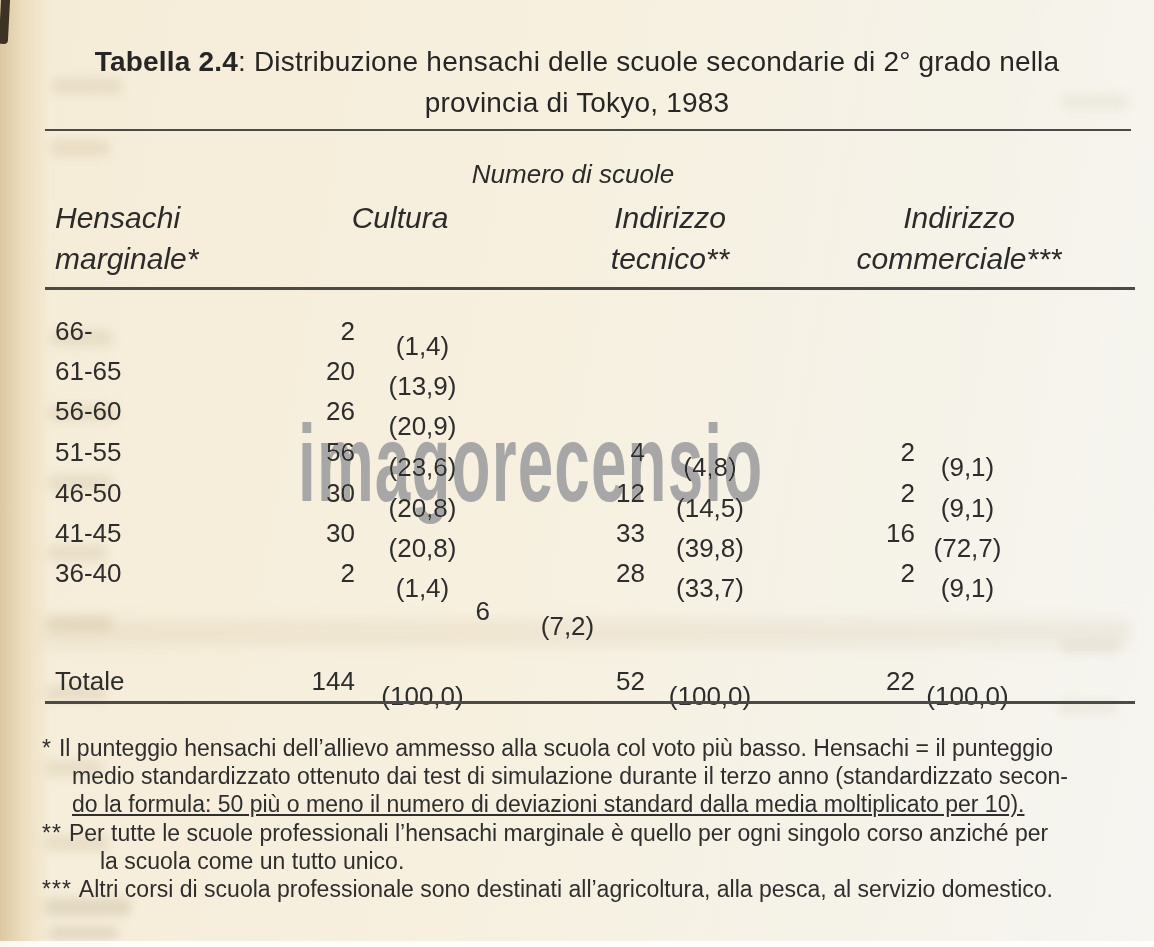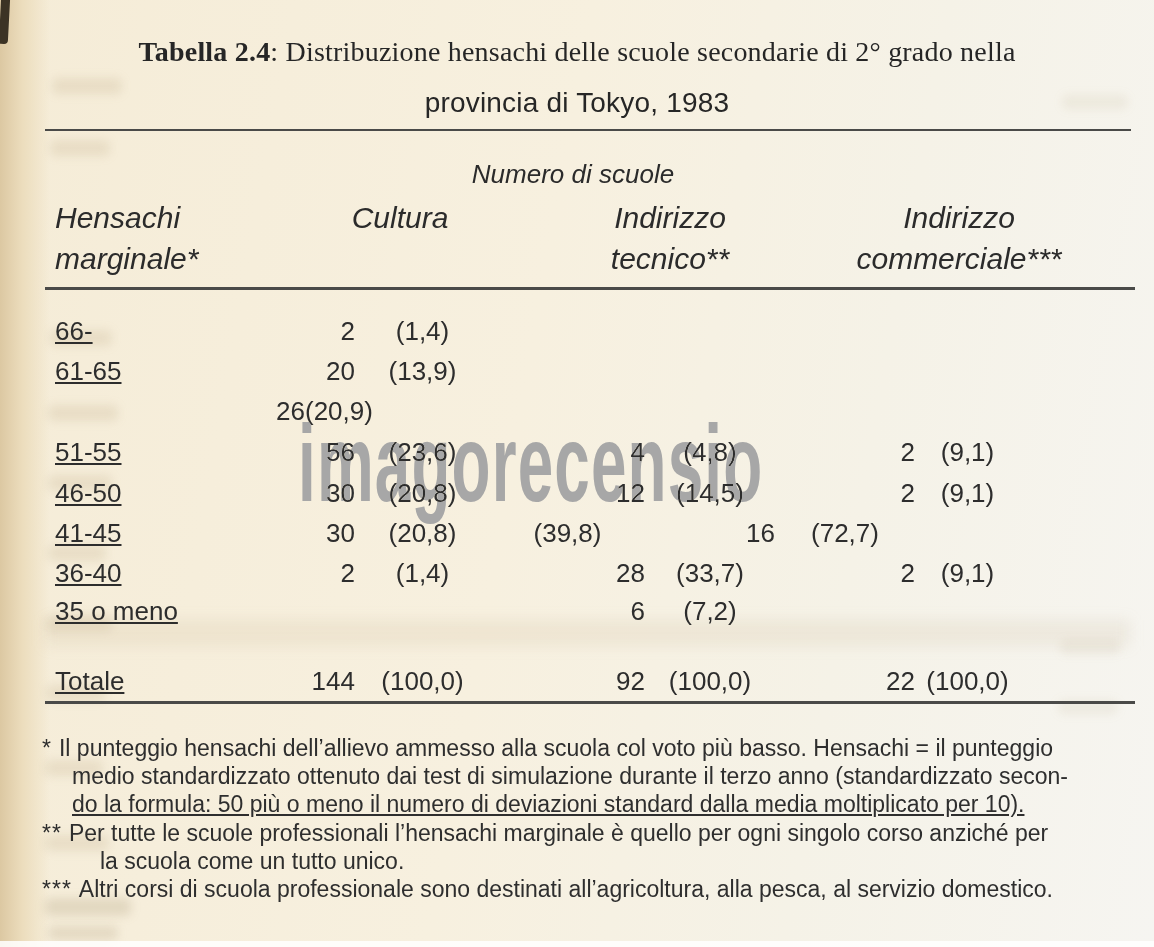--- a/index.html
+++ b/index.html
@@ -16,40 +16,40 @@
   .corner-mark{position:absolute;left:0;top:-4px;width:9px;height:48px;background:#3c3325;
         border-radius:0 0 4px 2px;transform:rotate(3deg);}
   .bottom-strip{position:absolute;left:0;bottom:0;width:1154px;height:6px;background:rgba(255,255,255,.85);}
   
   .smudge{position:absolute;background:rgba(168,146,102,.16);filter:blur(5px);border-radius:6px;}
   .ghost-band{position:absolute;left:45px;top:620px;width:1085px;height:26px;
         background:rgba(186,164,122,.13);filter:blur(7px);}
   
   .title-line{position:absolute;left:35px;width:1084px;text-align:center;
         font-size:28px;letter-spacing:.2px;color:#262626;}
-  .t1{top:36px;font-family:Liberation Serif, serif;} .t2{top:87px;}
+  .t1{top:46px;} .t2{top:87px;}
   .title-bold{font-weight:bold;}
   
   .hrule{position:absolute;background:var(--rule);filter:blur(.4px);}
   .r1{left:45px;top:129px;width:1086px;height:2px;}
   .r2{left:45px;top:287px;width:1090px;height:3px;}
   .r3{left:45px;top:701px;width:1090px;height:3px;}
   
   .grouphdr{position:absolute;left:373px;top:159px;width:400px;text-align:center;
         font-style:italic;font-size:26px;}
   .hdr{position:absolute;top:197px;font-style:italic;font-size:30px;line-height:41px;text-align:center;}
   .hdr-stub{left:55px;text-align:left;}
   .hdr-c1{left:290px;width:220px;}
   .hdr-c2{left:560px;width:220px;}
   .hdr-c3{left:828px;width:262px;}
   
   .trow{position:absolute;left:55px;width:965px;display:grid;
         grid-template-columns:250px 50px 135px 155px 130px 140px 105px;
         font-size:26px;color:#2d2d2d;}
-  .cl{text-align:left;text-decoration:underline;} .cn{text-align:right;} .cp{text-align:center;}
+  .cl{text-align:left;} .cn{text-align:right;} .cp{text-align:center;margin-top:15px;}
   .y0{top:316px;} .y1{top:356px;} .y2{top:396px;} .y3{top:437px;}
   .y4{top:478px;} .y5{top:518px;} .y6{top:558px;} .y7{top:596px;} .yt{top:666px;}
   
   .fnline{position:absolute;left:72px;font-size:23px;line-height:26px;color:#2e2e2e;width:1060px;}
   .fnfirst{left:42px;}
   .mk{margin-right:7px;letter-spacing:1px;}
   .f0{top:735px;} .f1{top:763px;} .f2{top:791px;text-decoration:underline;}
   .f3{top:820px;} .f4{top:848px;margin-left:28px;} .f5{top:876px;}
   
   .watermark{position:absolute;left:298px;top:408px;font-size:110px;font-weight:bold;
@@ -118,20 +118,21 @@
   <div class="trow y1">
     <span class="cl">61-65</span>
     <span class="cn">20</span>
     <span class="cp">(13,9)</span>
     <span class="cn"></span>
     <span class="cp"></span>
     <span class="cn"></span>
     <span class="cp"></span>
   </div>
   <div class="trow y2">
+    <span class="cl">56-60</span>
     <span class="cn">26</span>
     <span class="cp">(20,9)</span>
     <span class="cn"></span>
     <span class="cp"></span>
     <span class="cn"></span>
     <span class="cp"></span>
   </div>
   <div class="trow y3">
     <span class="cl">51-55</span>
     <span class="cn">56</span>
@@ -147,48 +148,48 @@
     <span class="cp">(20,8)</span>
     <span class="cn">12</span>
     <span class="cp">(14,5)</span>
     <span class="cn">2</span>
     <span class="cp">(9,1)</span>
   </div>
   <div class="trow y5">
     <span class="cl">41-45</span>
     <span class="cn">30</span>
     <span class="cp">(20,8)</span>
+    <span class="cn">33</span>
     <span class="cp">(39,8)</span>
     <span class="cn">16</span>
     <span class="cp">(72,7)</span>
   </div>
   <div class="trow y6">
     <span class="cl">36-40</span>
     <span class="cn">2</span>
     <span class="cp">(1,4)</span>
     <span class="cn">28</span>
     <span class="cp">(33,7)</span>
     <span class="cn">2</span>
     <span class="cp">(9,1)</span>
   </div>
   <div class="trow y7">
-    <span class="cl">35 o meno</span>
     <span class="cn"></span>
     <span class="cp"></span>
     <span class="cn">6</span>
     <span class="cp">(7,2)</span>
     <span class="cn"></span>
     <span class="cp"></span>
   </div>
 
   <div class="trow yt">
     <span class="cl">Totale</span>
     <span class="cn">144</span>
     <span class="cp">(100,0)</span>
-    <span class="cn">92</span>
+    <span class="cn">52</span>
     <span class="cp">(100,0)</span>
     <span class="cn">22</span>
     <span class="cp">(100,0)</span>
   </div>
 
   <div class="hrule r3"></div>
 
   <div class="fnline fnfirst f0"><span class="mk">*</span><span>Il punteggio hensachi dell’allievo ammesso alla scuola col voto più basso. Hensachi = il punteggio</span></div>
   <div class="fnline f1">medio standardizzato ottenuto dai test di simulazione durante il terzo anno (standardizzato secon-</div>
   <div class="fnline f2">do la formula: 50 più o meno il numero di deviazioni standard dalla media moltiplicato per 10).</div>

